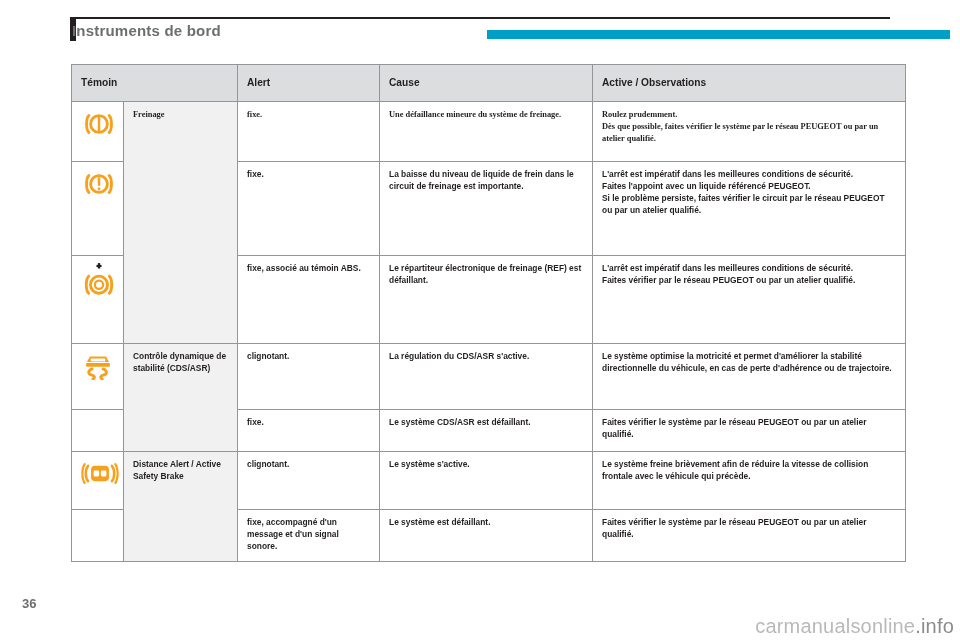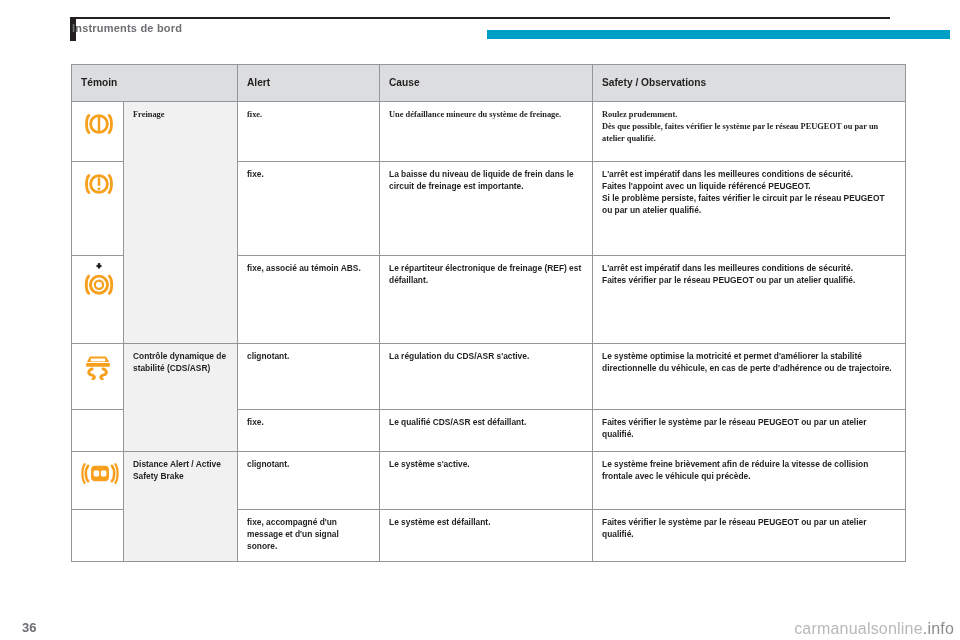--- a/index.html
+++ b/index.html
@@ -38,21 +38,21 @@
     left: 70px;
     top: 17px;
     width: 6px;
     height: 24px;
     background: #231f20;
   }
   #chapter-title {
     position: absolute;
     left: 72px;
     top: 22px;
-    font-size: 11px;
+    font-size: 15px;
     font-weight: bold;
     letter-spacing: .2px;
     color: #6d6e71;
     white-space: nowrap;
   }
   #header-bar {
     position: absolute;
     left: 487px;
     top: 30px;
     width: 463px;
@@ -123,27 +123,26 @@
   .tell-icon svg { display: block; }
 
   
   #page-number {
     position: absolute;
     left: 22px;
     top: 596px;
     font-size: 13px;
     font-weight: bold;
     color: #6d6e71;
-    margin-top: 24px;
   }
   #watermark {
     position: absolute;
     right: 6px;
     bottom: 2px;
-    font-size: 16px;
+    font-size: 20px;
     letter-spacing: .2px;
     color: #b7b9bb;
     font-family: "Liberation Sans", sans-serif;
   }
   #watermark .wm-strong { color: #8a8c8e; }
 </style>
 </head>
 <body>
 
 <div id="page-header">
@@ -159,21 +158,21 @@
     <col class="col-temoin-name">
     <col class="col-etat">
     <col class="col-cause">
     <col class="col-actions">
   </colgroup>
   <thead>
     <tr>
       <th colspan="2">Témoin</th>
       <th>Alert</th>
       <th>Cause</th>
-      <th>Safety / Observations</th>
+      <th>Active / Observations</th>
     </tr>
   </thead>
   <tbody id="table-body">
       <tr style="height: 60px; font-family: Liberation Serif, serif;">
         <td class="cell-icon"><span class="tell-icon"><svg viewBox="0 0 40 34" width="36" height="30">
         <circle cx="20" cy="17" r="9.5" fill="none" stroke="#f7a01d" stroke-width="3.2"></circle>
         <rect x="18.6" y="9" width="2.8" height="16" fill="#f7a01d"></rect>
         <path d="M8.5 7.5 C5 11 5 23 8.5 26.5" fill="none" stroke="#f7a01d" stroke-width="3.2" stroke-linecap="round"></path>
         <path d="M31.5 7.5 C35 11 35 23 31.5 26.5" fill="none" stroke="#f7a01d" stroke-width="3.2" stroke-linecap="round"></path>
       </svg></span></td>
@@ -216,21 +215,21 @@
         <path d="M26 21 C31 23 31 27 27 28 C23 29 22 31 25 33" fill="none" stroke="#f7a01d" stroke-width="3.4" stroke-linecap="round"></path>
       </svg></span></td>
         <td class="cell-name" rowspan="2">Contrôle dynamique de stabilité (CDS/ASR)</td>
         <td class="cell-etat">clignotant.</td>
         <td class="cell-cause">La régulation du CDS/ASR s'active.</td>
         <td class="cell-actions">Le système optimise la motricité et permet d'améliorer la stabilité directionnelle du véhicule, en cas de perte d'adhérence ou de trajectoire.</td>
       </tr>
       <tr style="height: 42px;">
         <td class="cell-icon"></td>
         <td class="cell-etat">fixe.</td>
-        <td class="cell-cause">Le qualifié CDS/ASR est défaillant.</td>
+        <td class="cell-cause">Le système CDS/ASR est défaillant.</td>
         <td class="cell-actions">Faites vérifier le système par le réseau PEUGEOT ou par un atelier qualifié.</td>
       </tr>
       <tr style="height: 58px;">
         <td class="cell-icon"><span class="tell-icon"><svg viewBox="0 0 44 34" width="38" height="29">
         <rect x="11.5" y="8" width="21" height="18" rx="4.5" fill="#f7a01d"></rect>
         <rect x="14.5" y="13.5" width="6.5" height="7" rx="1.6" fill="#ffffff"></rect>
         <rect x="23" y="13.5" width="6.5" height="7" rx="1.6" fill="#ffffff"></rect>
         <path d="M8 8 C4.5 12 4.5 22 8 26" fill="none" stroke="#f7a01d" stroke-width="3" stroke-linecap="round"></path>
         <path d="M4 6 C0.5 11 0.5 23 4 28" fill="none" stroke="#f7a01d" stroke-width="2.6" stroke-linecap="round"></path>
         <path d="M36 8 C39.5 12 39.5 22 36 26" fill="none" stroke="#f7a01d" stroke-width="3" stroke-linecap="round"></path>

